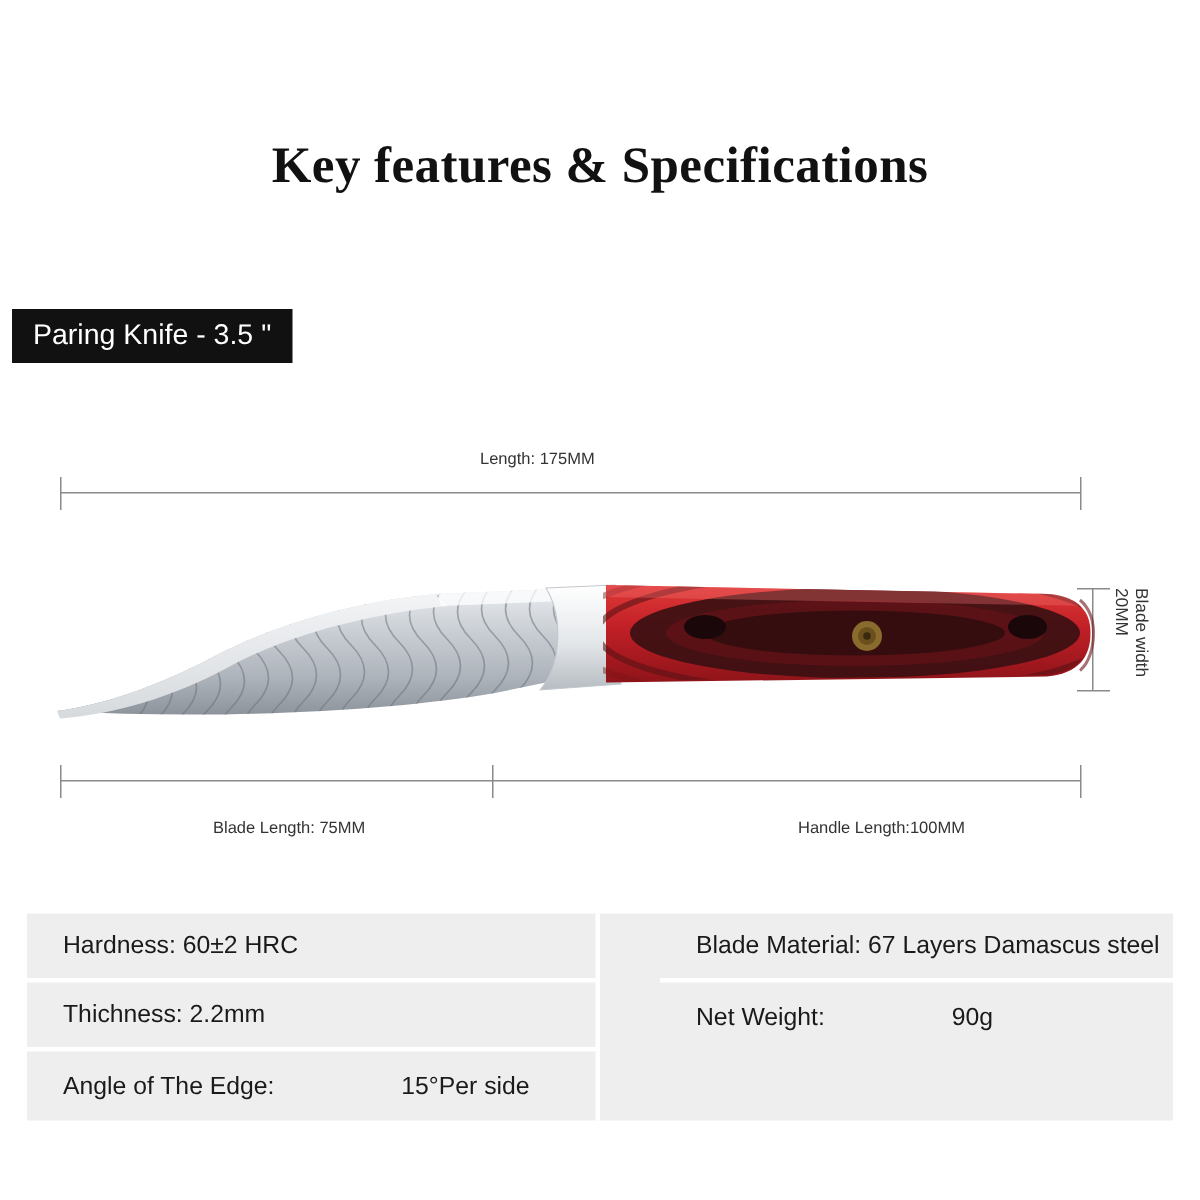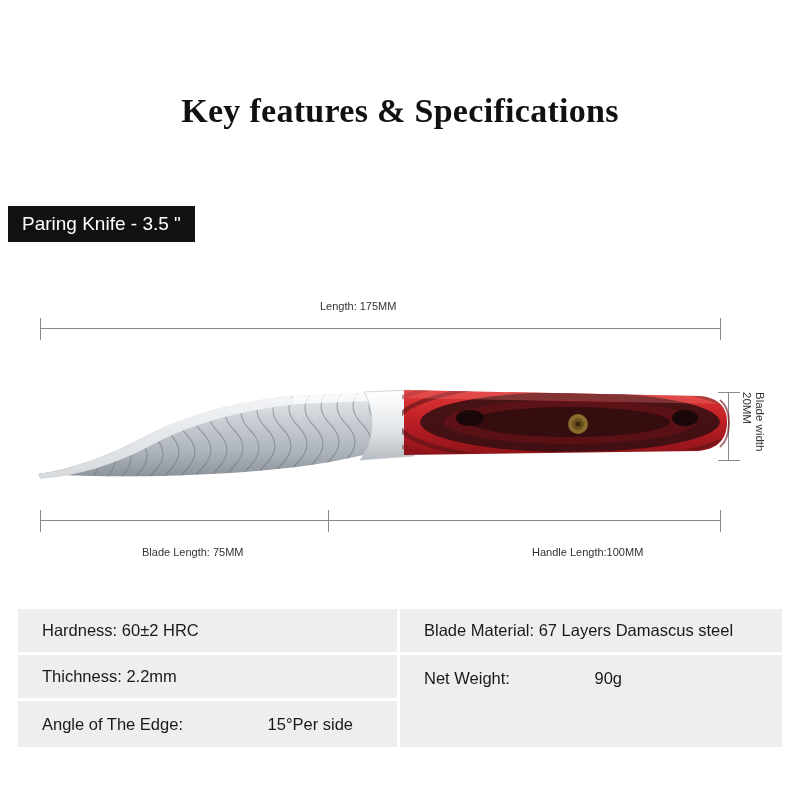--- a/index.html
+++ b/index.html
@@ -104,21 +104,21 @@
     align-items: center;
     padding-left: 24px;
     font-size: 16.5px;
     color: #1a1a1a;
     border-right: 3px solid #ffffff;
     border-bottom: 3px solid #ffffff;
     box-sizing: border-box;
     white-space: nowrap;
     text-align: right;
   }
-  .spec-cell:nth-child(2n) { border-right: none; }
+  .spec-cell:nth-child(2n) { border-right: none; margin-left: 40px; }
   .spec-cell.r3 { border-bottom: none; gap: 40px; }
   .spec-cell .v-strong {
     font-family: "DejaVu Sans", sans-serif;
     font-size: 16.5px;
   }
 </style>
 </head>
 <body>
 
 <div id="page">

